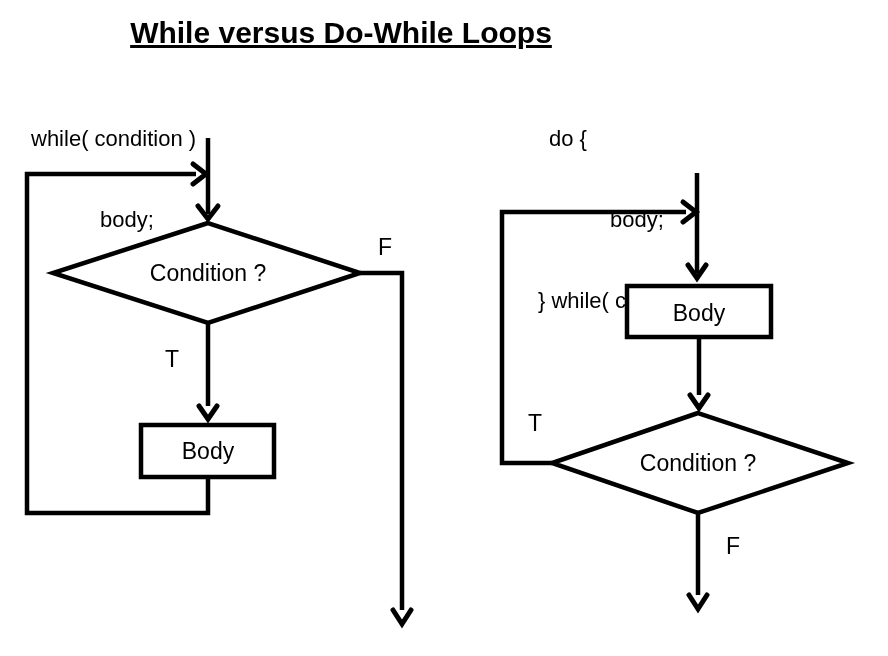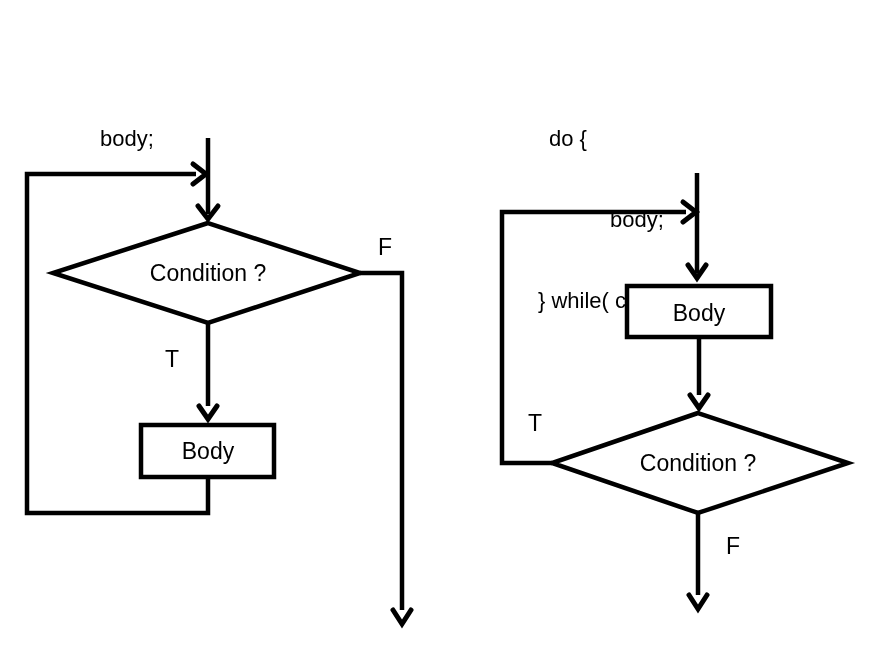--- a/index.html
+++ b/index.html
@@ -43,22 +43,24 @@
     font-size: 23px;
     fill: #000000;
   }
   .mid { text-anchor: middle; }
 </style>
 </head>
 <body>
 
 <div class="canvas">
 
+  <div class="title">While versus Do-While Loops</div>
 
   <div class="code code-while">
+    <div>while( condition )</div>
     <div class="indent">body;</div>
   </div>
 
   <div class="code code-dowhile">
     <div class="indent-do">do {</div>
     <div class="indent">body;</div>
     <div>} while( condition );</div>
   </div>
 
   <svg class="flow" width="888" height="656" viewBox="0 0 888 656">

